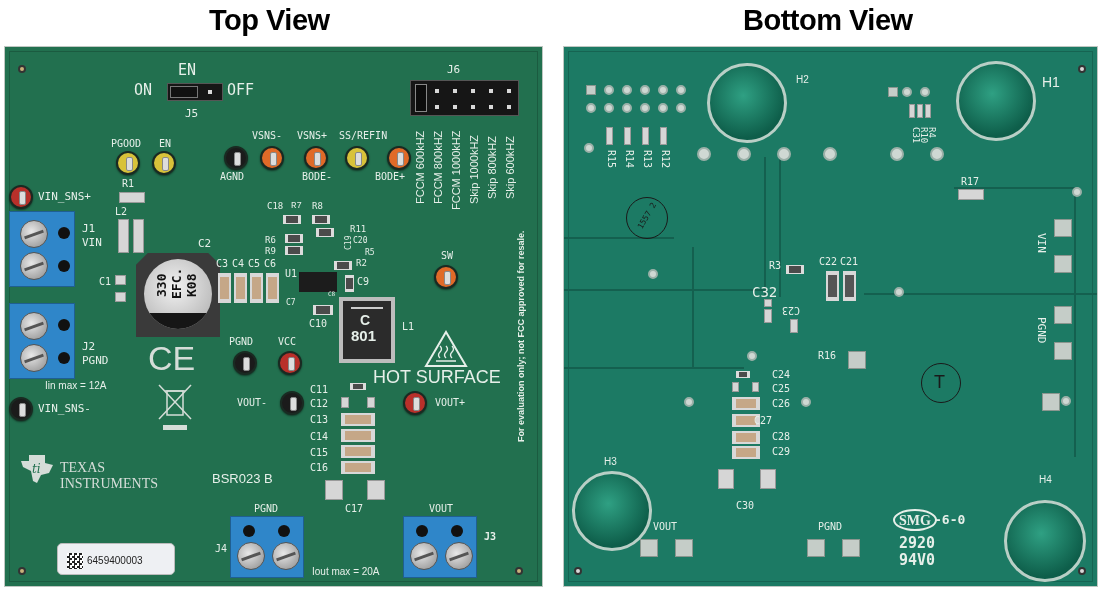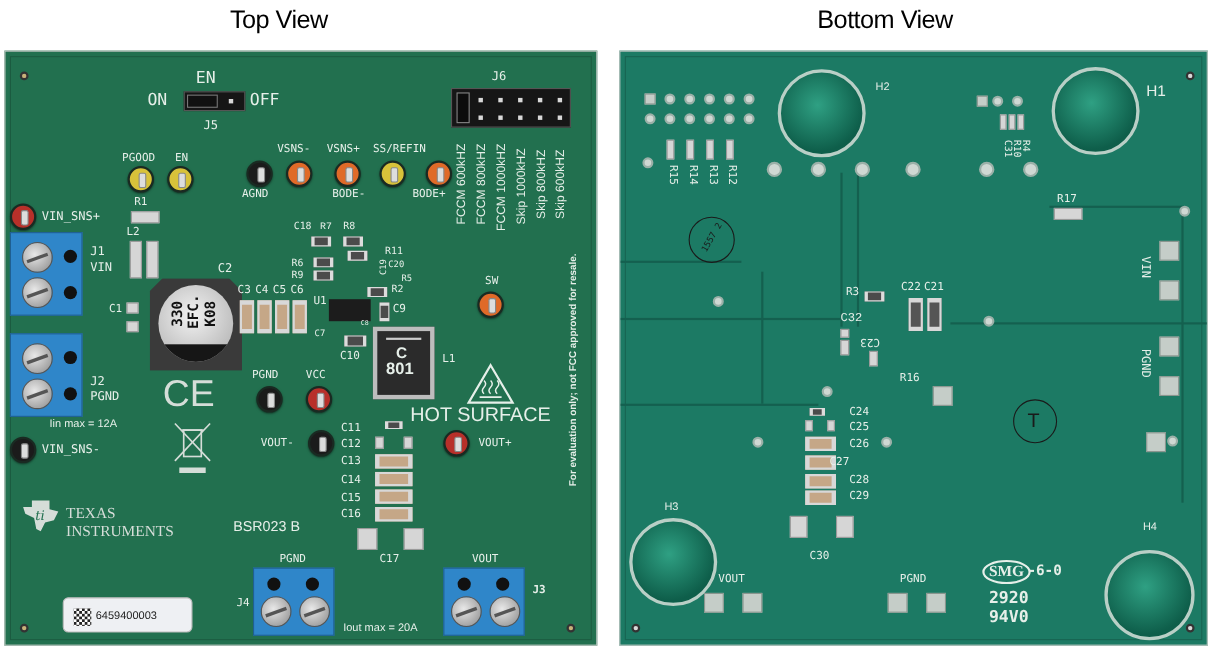--- a/index.html
+++ b/index.html
@@ -1,19 +1,19 @@
 <!DOCTYPE html>
 <html><head>
 <meta charset="utf-8">
 <style>
   * { box-sizing: border-box; margin: 0; padding: 0; }
   html, body { width: 1100px; height: 589px; background: #ffffff; overflow: hidden; }
   body { position: relative; font-family: "Liberation Sans", sans-serif; }
 
-  .view-title { position: absolute; top: 4px; font-size: 23px; font-weight: normal; color: #000; font-family: "Liberation Sans", sans-serif; letter-spacing: -0.5px; }
+  .view-title { position: absolute; top: 4px; font-size: 29px; font-weight: bold; color: #000; font-family: "Liberation Sans", sans-serif; letter-spacing: -0.5px; }
 
   .pcb { position: absolute; top: 46px; background: #1f6b4c; border: 1px solid #bfc7c2; overflow: hidden; }
   .pcb.top { left: 4px; width: 539px; height: 541px; background: #22704f; }
   .pcb.bottom { left: 563px; width: 535px; height: 541px; background: #1c7a64; }
   .pcb .inner-edge { position: absolute; inset: 4px; border: 1px solid rgba(0,0,0,0.18); pointer-events: none; }
 
   .silk { position: absolute; color: #e6efe9; font-family: "DejaVu Sans Mono", monospace; white-space: nowrap; line-height: 1; }
   .silk.sans { font-family: "Liberation Sans", sans-serif; }
   .vert { transform-origin: left top; transform: rotate(-90deg); }
   .vert90 { transform-origin: left top; transform: rotate(90deg); }
@@ -364,26 +364,26 @@
   <div class="sqpad" style="left:490px;top:259px;"></div>
   <div class="sqpad" style="left:490px;top:295px;"></div>
   <div class="silk vert90" style="left:483px;top:270px;font-size:11px;">PGND</div>
 
   <div class="silk" style="left:205px;top:214px;font-size:10px;">R3</div>
   <div class="smd small" style="left:222px;top:218px;width:18px;height:9px;border-width:1px 3px;"></div>
   <div class="silk" style="left:255px;top:210px;font-size:10px;">C22</div>
   <div class="silk" style="left:276px;top:210px;font-size:10px;">C21</div>
   <div class="smd" style="left:262px;top:224px;width:13px;height:30px;border-width:4px 2px;background:#555;"></div>
   <div class="smd" style="left:279px;top:224px;width:13px;height:30px;border-width:4px 2px;background:#555;"></div>
-  <div class="silk" style="left:200px;top:238px;font-size:11px;font-family:Liberation Mono, monospace;">C32</div>
+  <div class="silk" style="left:188px;top:238px;font-size:14px;">C32</div>
   <div class="pad" style="left:200px;top:252px;width:8px;height:8px;"></div>
   <div class="pad" style="left:200px;top:262px;width:8px;height:14px;"></div>
   <div class="silk" style="left:218px;top:258px;font-size:10px;transform:rotate(180deg);">C23</div>
   <div class="pad" style="left:226px;top:272px;width:8px;height:14px;"></div>
-  <div class="silk" style="left:210px;top:292px;font-size:10px;padding-left:44px;">R16</div>
+  <div class="silk" style="left:210px;top:304px;font-size:10px;padding-left:44px;">R16</div>
   <div class="sqpad" style="left:284px;top:304px;"></div>
   <div class="sqpad" style="left:478px;top:346px;"></div>
 
   <div style="position:absolute;left:357px;top:316px;width:40px;height:40px;border-radius:50%;border:1px solid #1a1a1a;">
     <span class="silk sans" style="left:12px;top:9px;font-size:18px;color:#1a1a1a;">T</span>
   </div>
 
   <div class="smd small" style="left:172px;top:324px;width:14px;height:7px;border-width:1px 3px;"></div>
   <div class="pad" style="left:168px;top:335px;width:7px;height:10px;"></div>
   <div class="pad" style="left:188px;top:335px;width:7px;height:10px;"></div>

